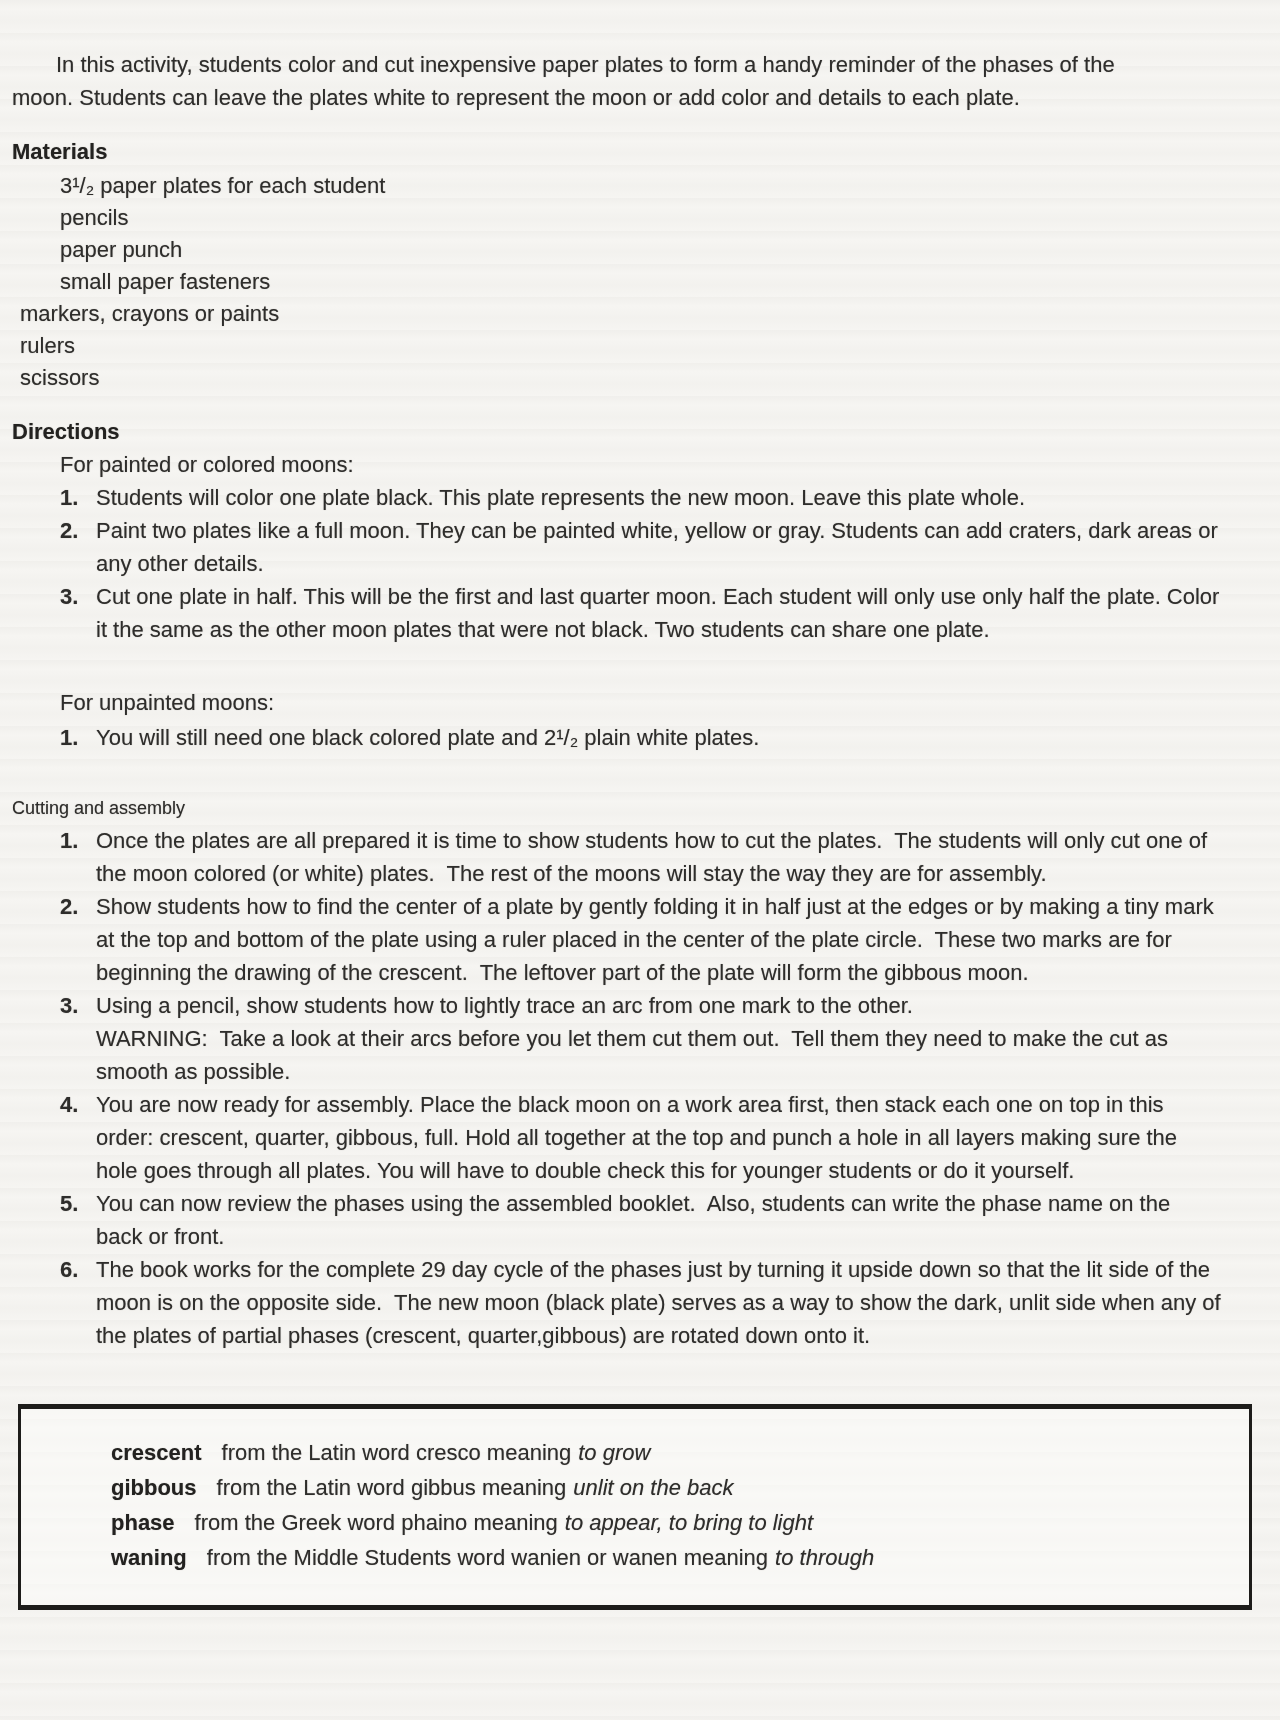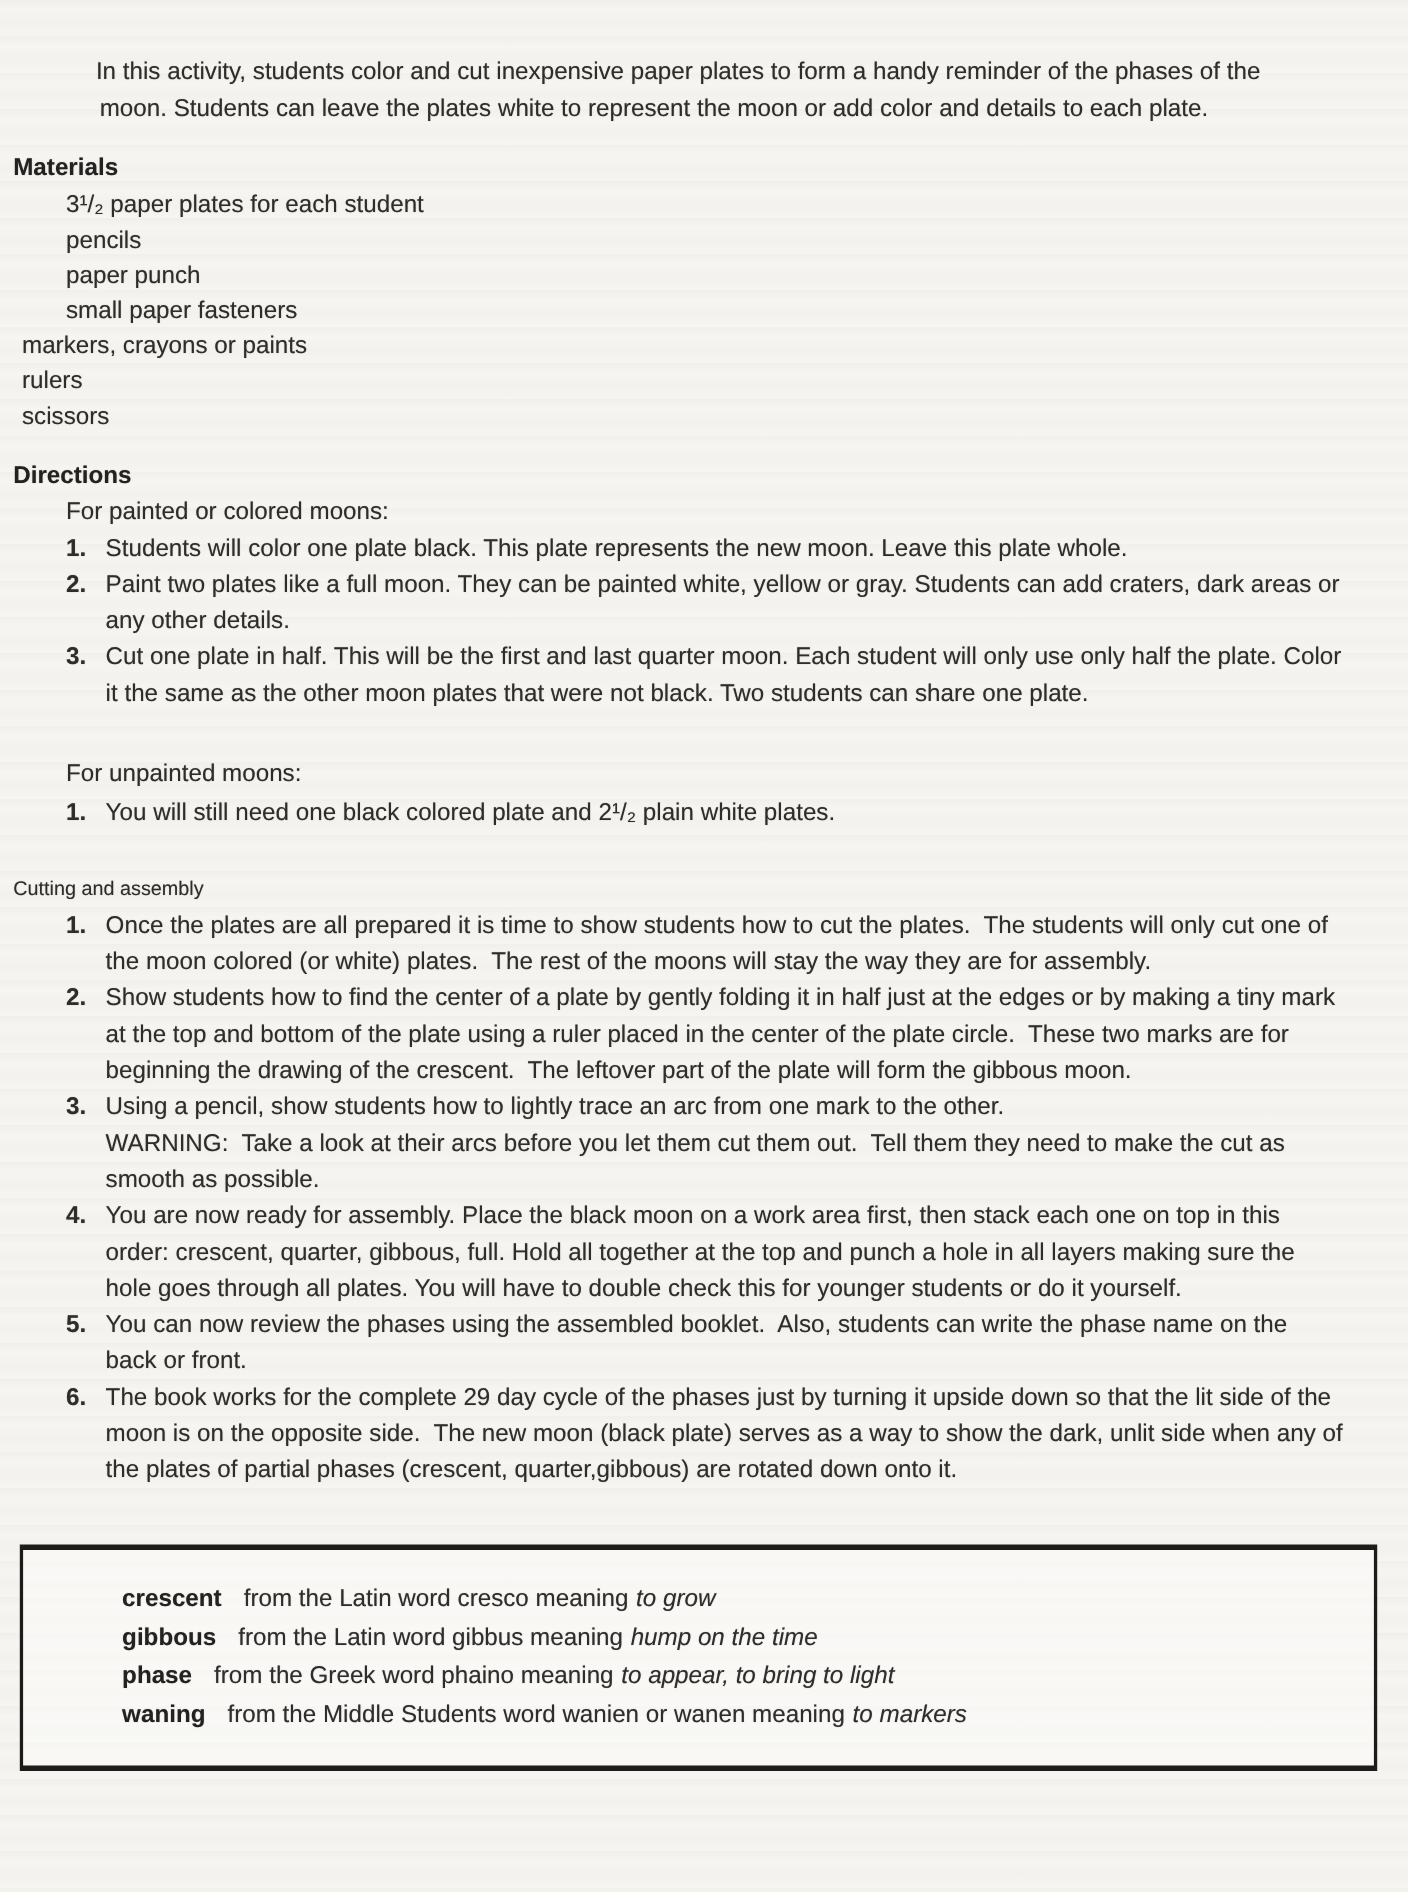--- a/index.html
+++ b/index.html
@@ -27,21 +27,20 @@
     padding: 26px 22px 0 12px;
     text-shadow: 0 0 1px rgba(70,68,64,0.45);
   }
   .body-text {
     font-size: 22px;
     line-height: 33px;
   }
   .intro {
     max-width: 1165px;
     text-indent: 44px;
-    text-align: center;
   }
   .section-heading {
     font-weight: bold;
     font-size: 22px;
     line-height: 32px;
     color: #232220;
   }
   .plain-heading {
     font-weight: normal;
     font-size: 18px;
@@ -186,23 +185,23 @@
         <span class="txt">The book works for the complete 29 day cycle of the phases just by turning it upside down so that the lit side of the moon is on the opposite side.  The new moon (black plate) serves as a way to show the dark, unlit side when any of the plates of partial phases (crescent, quarter,gibbous) are rotated down onto it.</span>
       </div>
     </div>
   </div>
 
   <div class="glossary-box">
     <div class="gloss-line">
       <span class="gloss-term">crescent</span><span class="gloss-body">from the Latin word cresco meaning</span><span class="gloss-italic">to grow</span>
     </div>
     <div class="gloss-line">
-      <span class="gloss-term">gibbous</span><span class="gloss-body">from the Latin word gibbus meaning</span><span class="gloss-italic">hump on the time</span>
+      <span class="gloss-term">gibbous</span><span class="gloss-body">from the Latin word gibbus meaning</span><span class="gloss-italic">unlit on the back</span>
     </div>
     <div class="gloss-line">
       <span class="gloss-term">phase</span><span class="gloss-body">from the Greek word phaino meaning</span><span class="gloss-italic">to appear, to bring to light</span>
     </div>
     <div class="gloss-line">
-      <span class="gloss-term">waning</span><span class="gloss-body">from the Middle Students word wanien or wanen meaning</span><span class="gloss-italic">to markers</span>
+      <span class="gloss-term">waning</span><span class="gloss-body">from the Middle Students word wanien or wanen meaning</span><span class="gloss-italic">to through</span>
     </div>
   </div>
 
 </div>
 
 </body></html>

